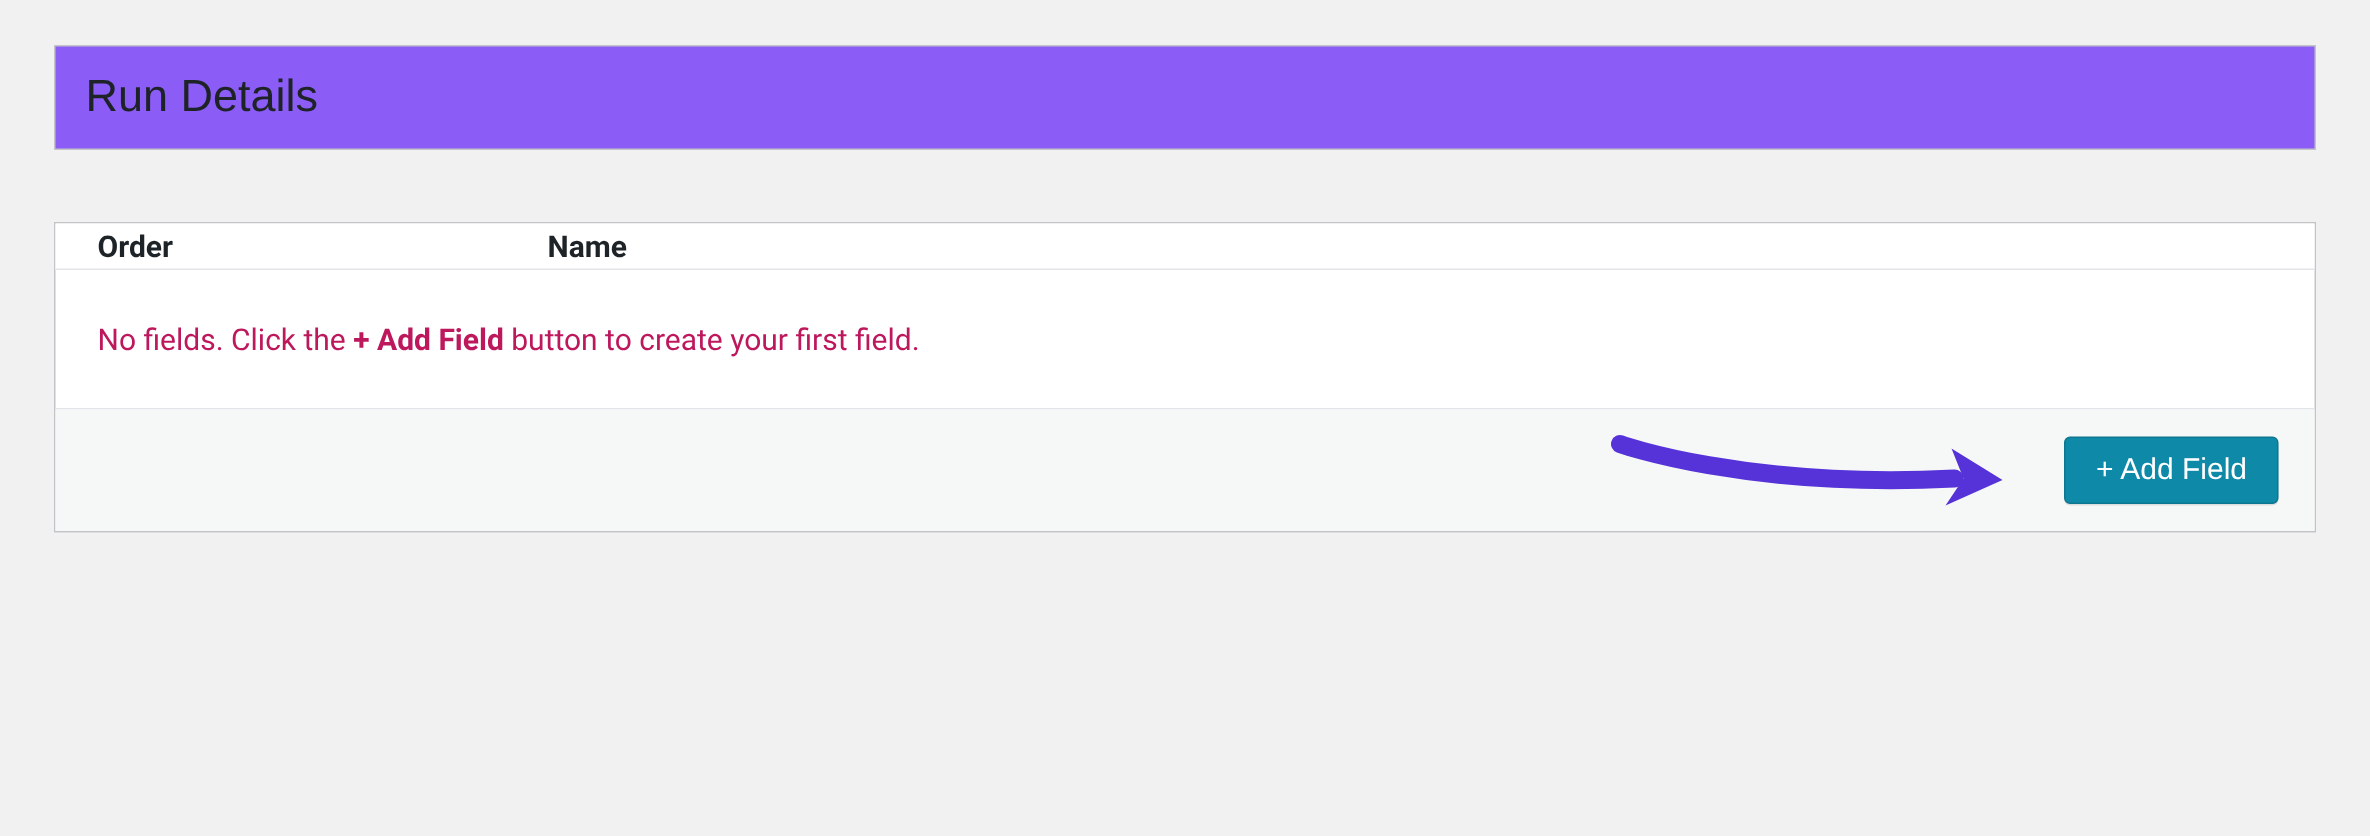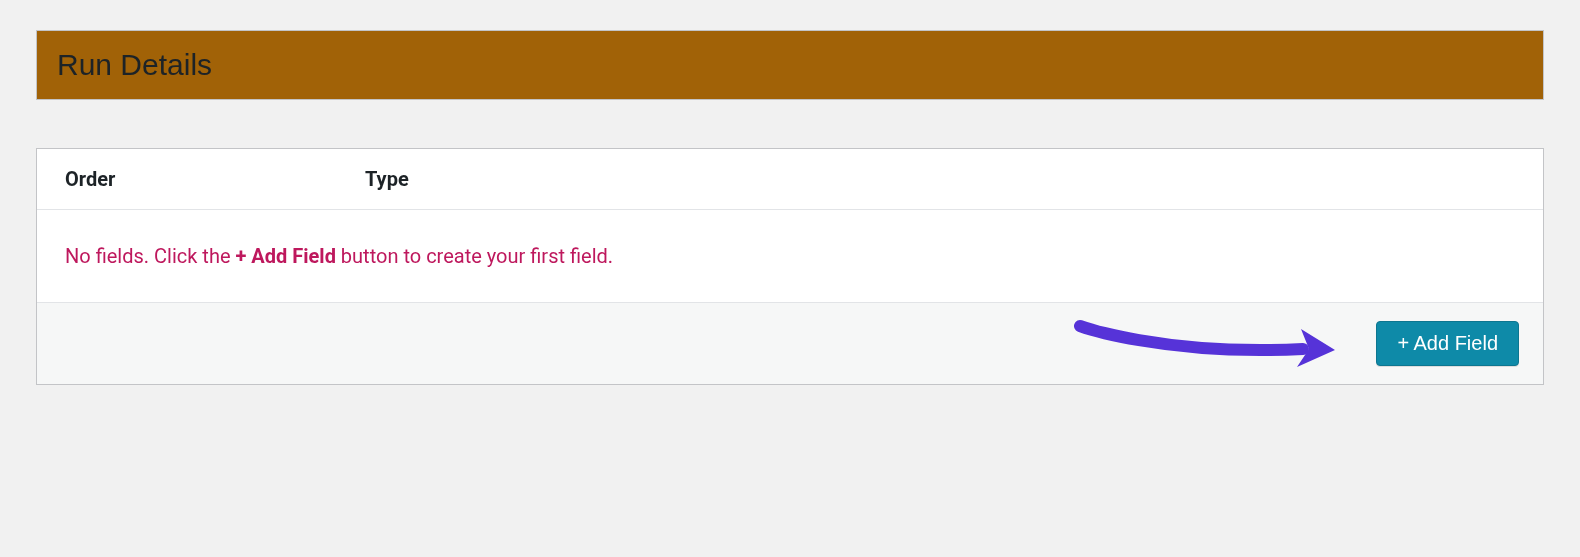--- a/index.html
+++ b/index.html
@@ -19,33 +19,33 @@
       line-height: 1.3;
     }
     .title-input {
       width: 100%;
       height: 70px;
       padding: 3px 20px;
       font-size: 30px;
       font-weight: 400;
       line-height: 1;
       border: 1px solid #c3c4c7;
-      background: #a16207;
+      background: #8b5cf6;
       outline: none;
       color: #1d2327;
     }
     .fields-panel {
       margin-top: 48px;
       border: 1px solid #c3c4c7;
       background: #fff;
     }
     .fields-header {
       display: flex;
       align-items: center;
-      padding: 18px 28px;
+      padding: 3px 28px;
       border-bottom: 1px solid #e2e4e7;
       background: #fff;
     }
     .fields-header .col {
       font-weight: 700;
       font-size: 20px;
       color: #1d2327;
     }
     .col-order  { width: 300px; }
     .col-label  { width: 450px; }
@@ -88,21 +88,21 @@
 <body>
 
 <div class="wrap">
 
   <input type="text" class="title-input" value="Run Details" style="">
 
   <div class="fields-panel">
 
     <div class="fields-header">
       <div class="col col-order">Order</div>
-      <div class="col col-type">Type</div>
+      <div class="col col-name">Name</div>
     </div>
 
     <div class="empty-msg">
       <span>No fields. Click the </span><b>+ Add Field</b><span> button to create your first field.</span>
     </div>
 
     <div class="fields-footer">
       <svg class="arrow-annotation" width="270" height="70" viewBox="0 0 270 70">
         <path d="M7 15 C 7 15, 90 45, 230 38" stroke="#5633d8" stroke-width="12" fill="none" stroke-linecap="round"></path>
         <path d="M228 18 L262 39 L224 56 L236 38 Z" fill="#5633d8"></path>

